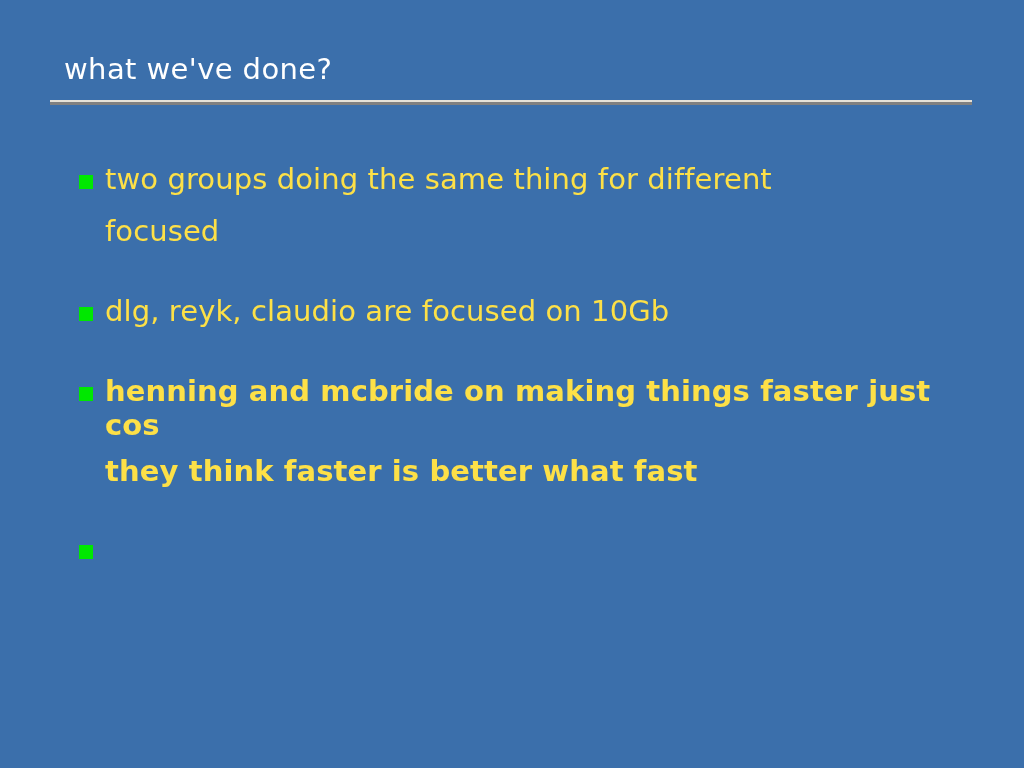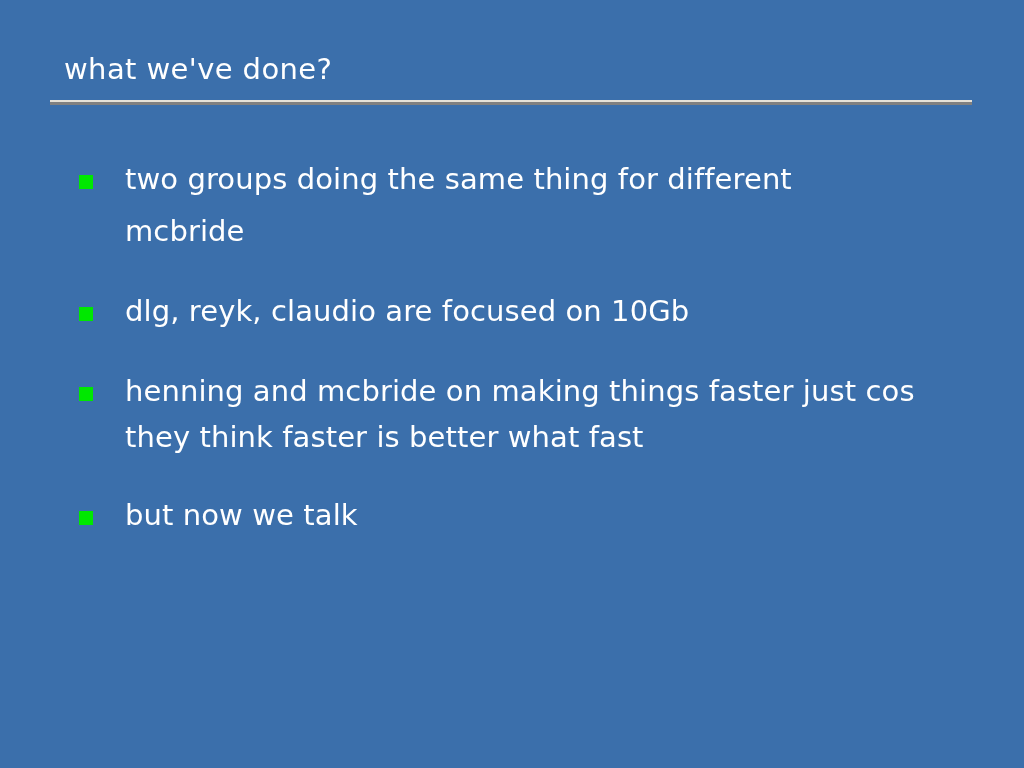--- a/index.html
+++ b/index.html
@@ -56,38 +56,37 @@
     left: 79px;
     top: 162px;
     width: 900px;
   }
 
   .bullet-item {
     display: flex;
     align-items: flex-start;
     margin-bottom: 46px;
   }
-  .bullet-item.tight { margin-bottom: 44px; }
+  .bullet-item.tight { margin-bottom: 44px; font-weight: bold; }
   .bullet-item:last-child { margin-bottom: 0; }
 
   .bullet-marker {
     flex: 0 0 auto;
     width: 14px;
     height: 14px;
     background: #00E800;
     margin-top: 13px;
     margin-right: 12px;
   }
 
   .bullet-text {
     font-family: "DejaVu Sans", sans-serif;
     font-size: 29px;
-    color: #ffffff;
+    color: #fde047;
     letter-spacing: 0.1px;
-    margin-left: 20px;
   }
 
   .bullet-text .line {
     display: block;
   }
 
   
   .wrap-loose .line + .line { margin-top: 18px; }
   
   .wrap-tight .line + .line { margin-top: 12px; }
@@ -101,40 +100,37 @@
     <div id="slide-title">what we've done?</div>
     <div id="title-rule"></div>
   </div>
 
   <div id="body-list">
 
     <div class="bullet-item wrap-loose">
       <span class="bullet-marker"></span>
       <span class="bullet-text">
         <span class="line">two groups doing the same thing for different</span>
-        <span class="line">mcbride</span>
+        <span class="line">focused</span>
       </span>
     </div>
 
     <div class="bullet-item">
       <span class="bullet-marker"></span>
       <span class="bullet-text">
         <span class="line">dlg, reyk, claudio are focused on 10Gb</span>
       </span>
     </div>
 
     <div class="bullet-item wrap-tight tight">
       <span class="bullet-marker"></span>
       <span class="bullet-text">
         <span class="line">henning and mcbride on making things faster just cos</span>
         <span class="line">they think faster is better what fast</span>
       </span>
     </div>
 
     <div class="bullet-item">
       <span class="bullet-marker"></span>
-      <span class="bullet-text">
-        <span class="line">but now we talk</span>
-      </span>
     </div>
 
   </div>
 </div>
 
 </body></html>

